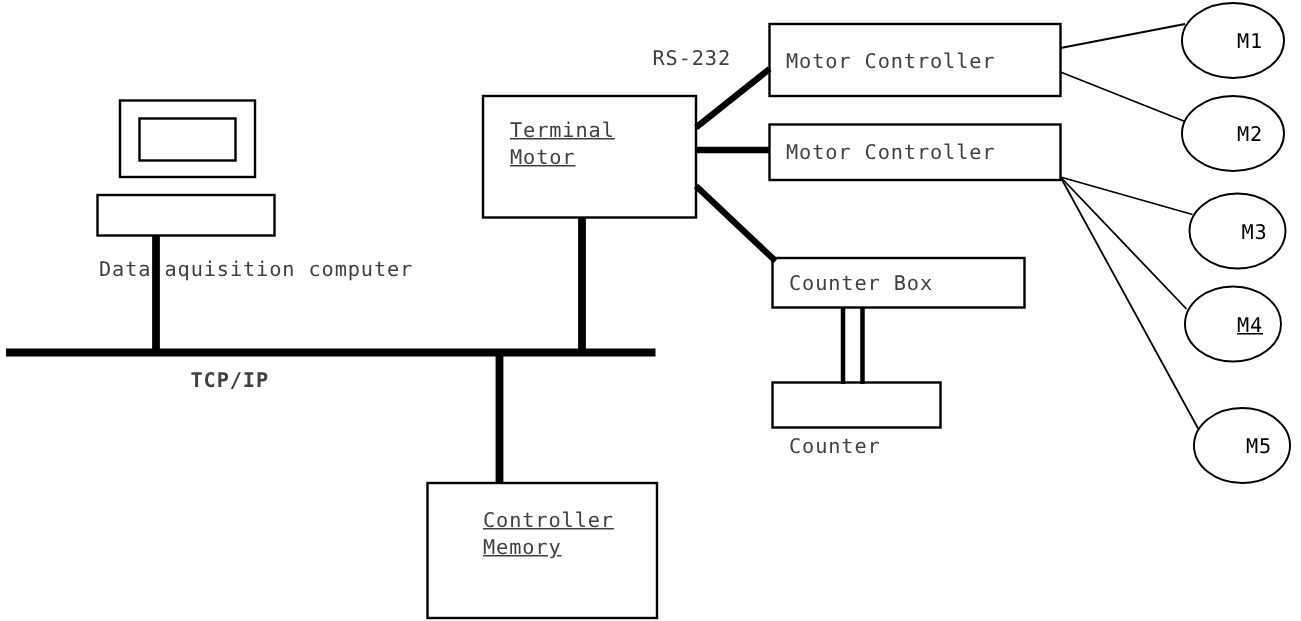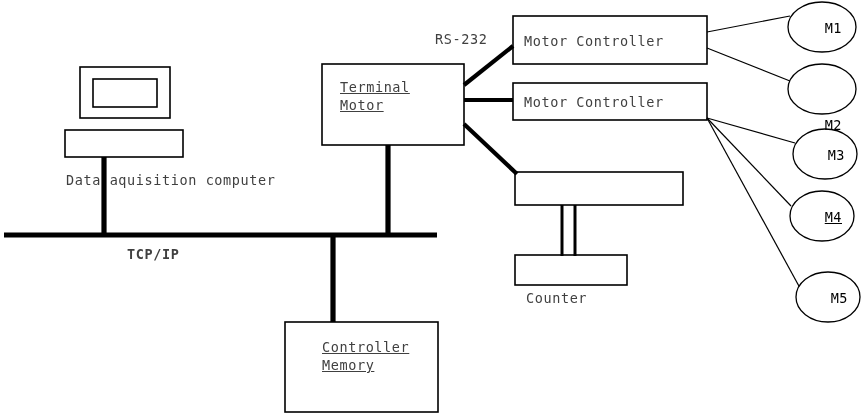--- a/index.html
+++ b/index.html
@@ -137,29 +137,30 @@
 
   <div class="dgm-text" style="left:66px; top:172px;">Data aquisition computer</div>
 
   <div class="dgm-text box-label-multiline" style="left:340px; top:78px;">Terminal</div>
   <div class="dgm-text box-label-multiline" style="left:340px; top:96px;">Motor</div>
 
   <div class="dgm-text" style="left:524px; top:33px;">Motor Controller</div>
 
   <div class="dgm-text" style="left:524px; top:94px;">Motor Controller</div>
 
+  <div class="dgm-text" style="left:526px; top:181px;">Counter Box</div>
 
   <div class="dgm-text" style="left:526px; top:262px;margin-top:28px;">Counter</div>
 
   <div class="dgm-text box-label-multiline" style="left:322px; top:338px;">Controller</div>
   <div class="dgm-text box-label-multiline" style="left:322px; top:356px;">Memory</div>
 
   <div class="dgm-text" style="left:127px; top:246px;font-weight:bold;">TCP/IP</div>
 
   <div class="dgm-text" style="left:435px; top:31px;">RS-232</div>
 
   <div class="ell-label" style="left:802px; top:20px; width:40px;">M1</div>
-  <div class="ell-label" style="left:802px; top:82px; width:40px;margin-top:35px;">M2</div>
+  <div class="ell-label" style="left:802px; top:82px; width:40px;">M2</div>
   <div class="ell-label" style="left:805px; top:147px; width:40px;">M3</div>
   <div class="ell-label" style="left:802px; top:209px; width:40px;text-decoration:underline;">M4</div>
   <div class="ell-label" style="left:808px; top:290px; width:40px;">M5</div>
 
 </div>
 
 </body></html>

